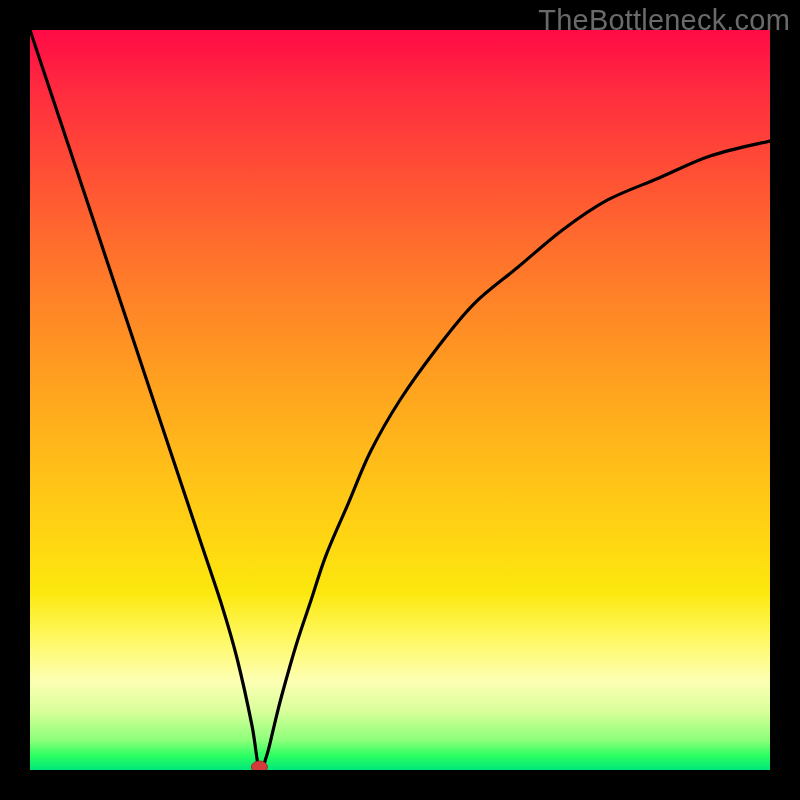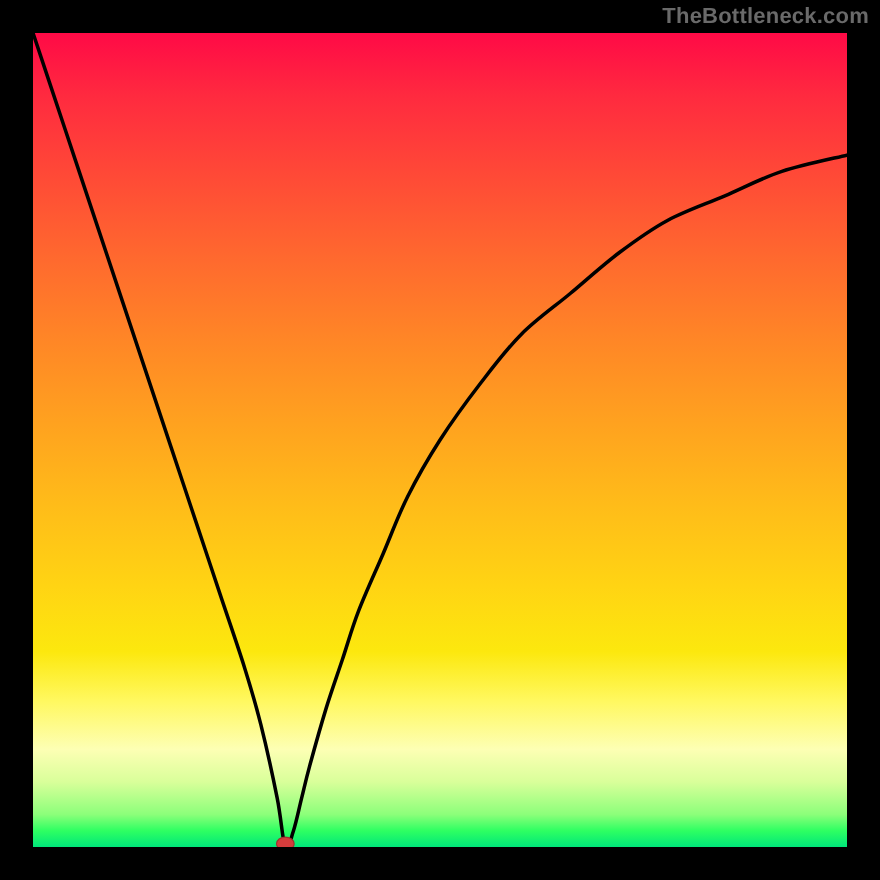--- a/index.html
+++ b/index.html
@@ -55,22 +55,22 @@
     left: 0;
     top: 0;
     width: 100%;
     height: 100%;
   }
   .watermark {
     position: absolute;
     top: 4px;
     right: 10px;
     color: #6a6a6a;
-    font-size: 20px;
-    font-weight: 700;
+    font-size: 29px;
+    font-weight: 400;
     letter-spacing: 0.2px;
   }
 </style>
 </head>
 <body>
 
 <div class="frame">
   <div class="watermark">TheBottleneck.com</div>
   <div class="plot">
     <div class="gradient"></div>

